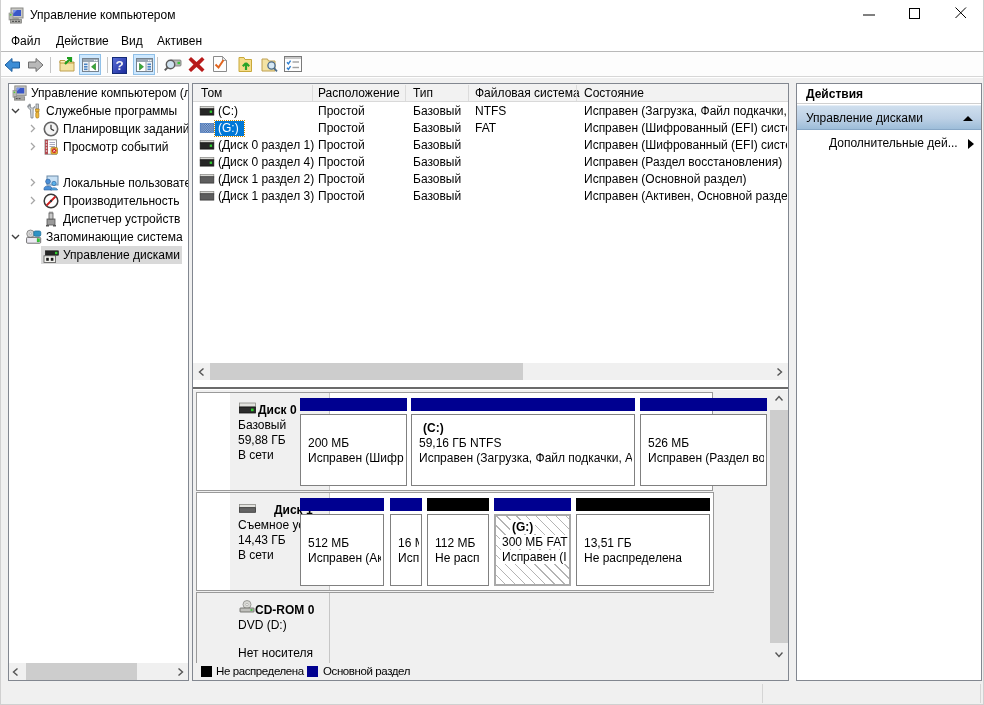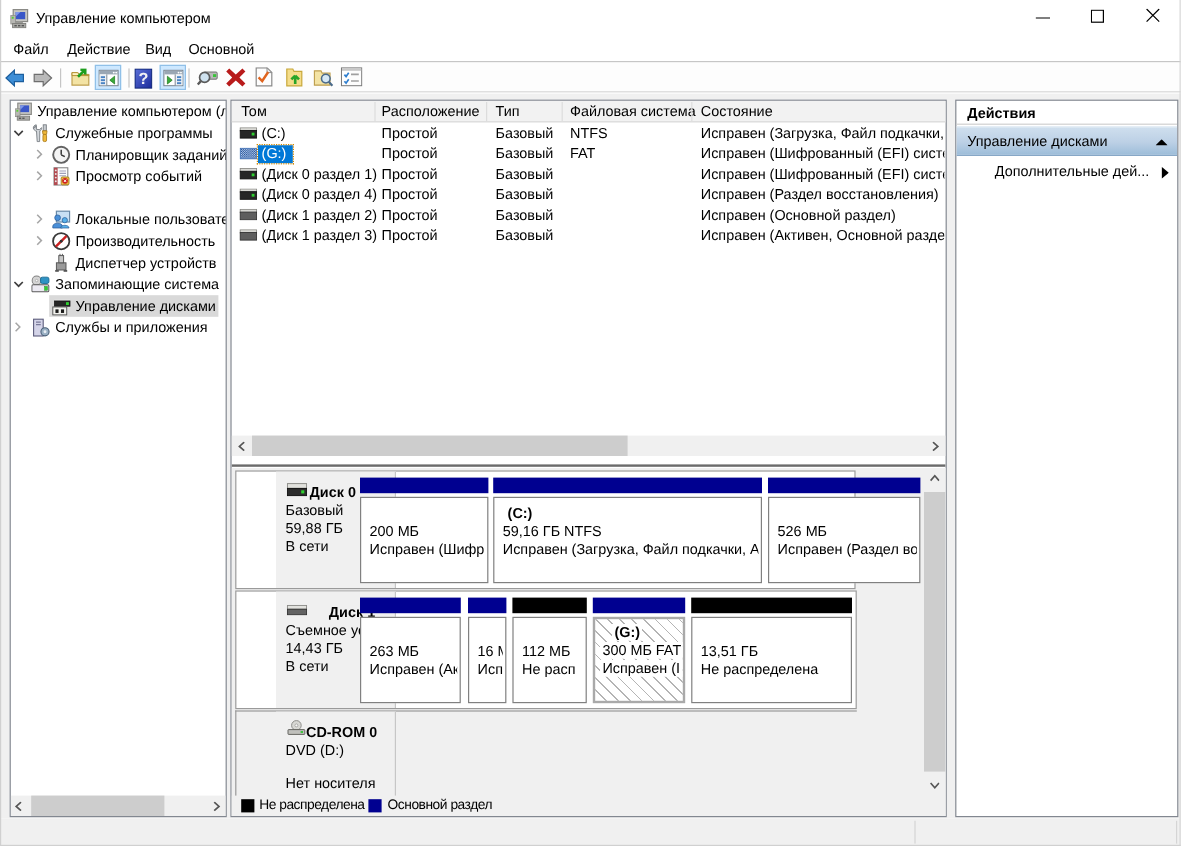--- a/index.html
+++ b/index.html
@@ -84,21 +84,21 @@
       <rect x="0.5" y="0.5" width="10" height="10" fill="none" stroke="#000" stroke-width="1"></rect>
     </svg>
   <svg class="abs" style="left:955px;top:7px" width="14" height="14">
       <path d="M0.5 0.5 L11 11 M11 0.5 L0.5 11" stroke="#000" stroke-width="1" fill="none"></path>
     </svg>
 </div>
 <div class="abs" id="menubar">
   <div class="menuitem" style="left:11px">Файл</div>
   <div class="menuitem" style="left:56px">Действие</div>
   <div class="menuitem" style="left:121px">Вид</div>
-  <div class="menuitem" style="left:157px">Основной</div>
+  <div class="menuitem" style="left:157px">Активен</div>
 </div>
 <div class="abs" id="menuline"></div>
 <div class="abs" id="toolbar">
 
   <svg class="abs" style="left:4px;top:5px" width="17" height="16" viewBox="0 0 17 16">
     <path d="M1 8 L8 1.5 L8 5 L15.5 5 L15.5 11 L8 11 L8 14.5 Z" fill="#3c8dd6" stroke="#1d5f9e" stroke-width="1"></path>
   </svg>
 
   <svg class="abs" style="left:27px;top:5px" width="17" height="16" viewBox="0 0 17 16">
     <path d="M16 8 L9 1.5 L9 5 L1.5 5 L1.5 11 L9 11 L9 14.5 Z" fill="#b9b9b9" stroke="#6e6e6e" stroke-width="1"></path>
@@ -312,33 +312,20 @@
       <rect x="2.4" y="0.4" width="13" height="1.6" fill="#e0e0e0"></rect>
       <rect x="2.4" y="1.8" width="13" height="4.4" fill="#262626" stroke="#111" stroke-width="0.6"></rect>
       <rect x="12" y="2.8" width="2.4" height="2.4" fill="#2fd02f"></rect>
       <rect x="1" y="6.8" width="11.6" height="6.6" fill="#f2f2ee" stroke="#555" stroke-width="0.8"></rect>
       <rect x="3.2" y="8.8" width="2.6" height="3" fill="#1a1a1a"></rect>
       <rect x="7.8" y="8.8" width="2.6" height="3" fill="#1a1a1a"></rect>
     </svg>
     <div class="txt" style="left:54px">Управление дисками</div>
   </div>
 
-  <div class="trow" style="top:180px">
-    <svg class="chev" style="left:2px;top:4px" width="8" height="10">
-        <path d="M2 1 L5.5 4.5 L2 8" stroke="#a6a6a6" stroke-width="1.3" fill="none"></path>
-      </svg>
-    <svg class="ticon" style="left:17px;top:1px" width="16" height="16" viewBox="0 0 16 16">
-      <rect x="2" y="1" width="8" height="14" fill="#d4d4e8" stroke="#5a5a7a" stroke-width="0.9"></rect>
-      <line x1="4" y1="3.5" x2="8" y2="3.5" stroke="#7a7a9a" stroke-width="1"></line>
-      <line x1="4" y1="5.5" x2="8" y2="5.5" stroke="#7a7a9a" stroke-width="1"></line>
-      <circle cx="11.5" cy="11.5" r="3.4" fill="#9ab0c4" stroke="#4a6078" stroke-width="0.9"></circle>
-      <circle cx="11.5" cy="11.5" r="1.2" fill="#e8eef4"></circle>
-    </svg>
-    <div class="txt" style="left:37px">Службы и приложения</div>
-  </div>
   <div class="abs" id="lhsb">
     <svg class="abs" style="left:3px;top:5px" width="7" height="8">
         <path d="M5.5 0.5 L1.5 4 L5.5 7.5" stroke="#555" stroke-width="1.4" fill="none"></path>
       </svg>
     <div class="sbthumb" style="left:17px;top:0;width:111px;height:17px"></div>
     <svg class="abs" style="left:168px;top:5px" width="7" height="8">
         <path d="M1.5 0.5 L5.5 4 L1.5 7.5" stroke="#555" stroke-width="1.4" fill="none"></path>
       </svg>
   </div>
 </div>
@@ -481,21 +468,21 @@
             <rect x="0.5" y="3.7" width="16" height="4.6" fill="#636363" stroke="#333" stroke-width="0.8"></rect>
           </svg>
         <div class="b" style="position:absolute;left:44px;top:10px">Диск 1</div>
         <div style="position:absolute;left:8px;top:25px;width:87px">Съемное устройство</div>
         <div style="position:absolute;left:8px;top:40px">14,43 ГБ</div>
         <div style="position:absolute;left:8px;top:55px">В сети</div>
       </div>
       <div class="part" style="left:103px;top:5px;width:84px;height:88px">
         <div class="pbar"></div>
         <div class="pbox l2">
-            <div>263 МБ</div>
+            <div>512 МБ</div>
             <div>Исправен (Ак</div>
           </div>
       </div>
       <div class="part" style="left:193px;top:5px;width:32px;height:88px">
         <div class="pbar"></div>
         <div class="pbox l2">
             <div>16 М</div>
             <div>Исп</div>
           </div>
       </div>

